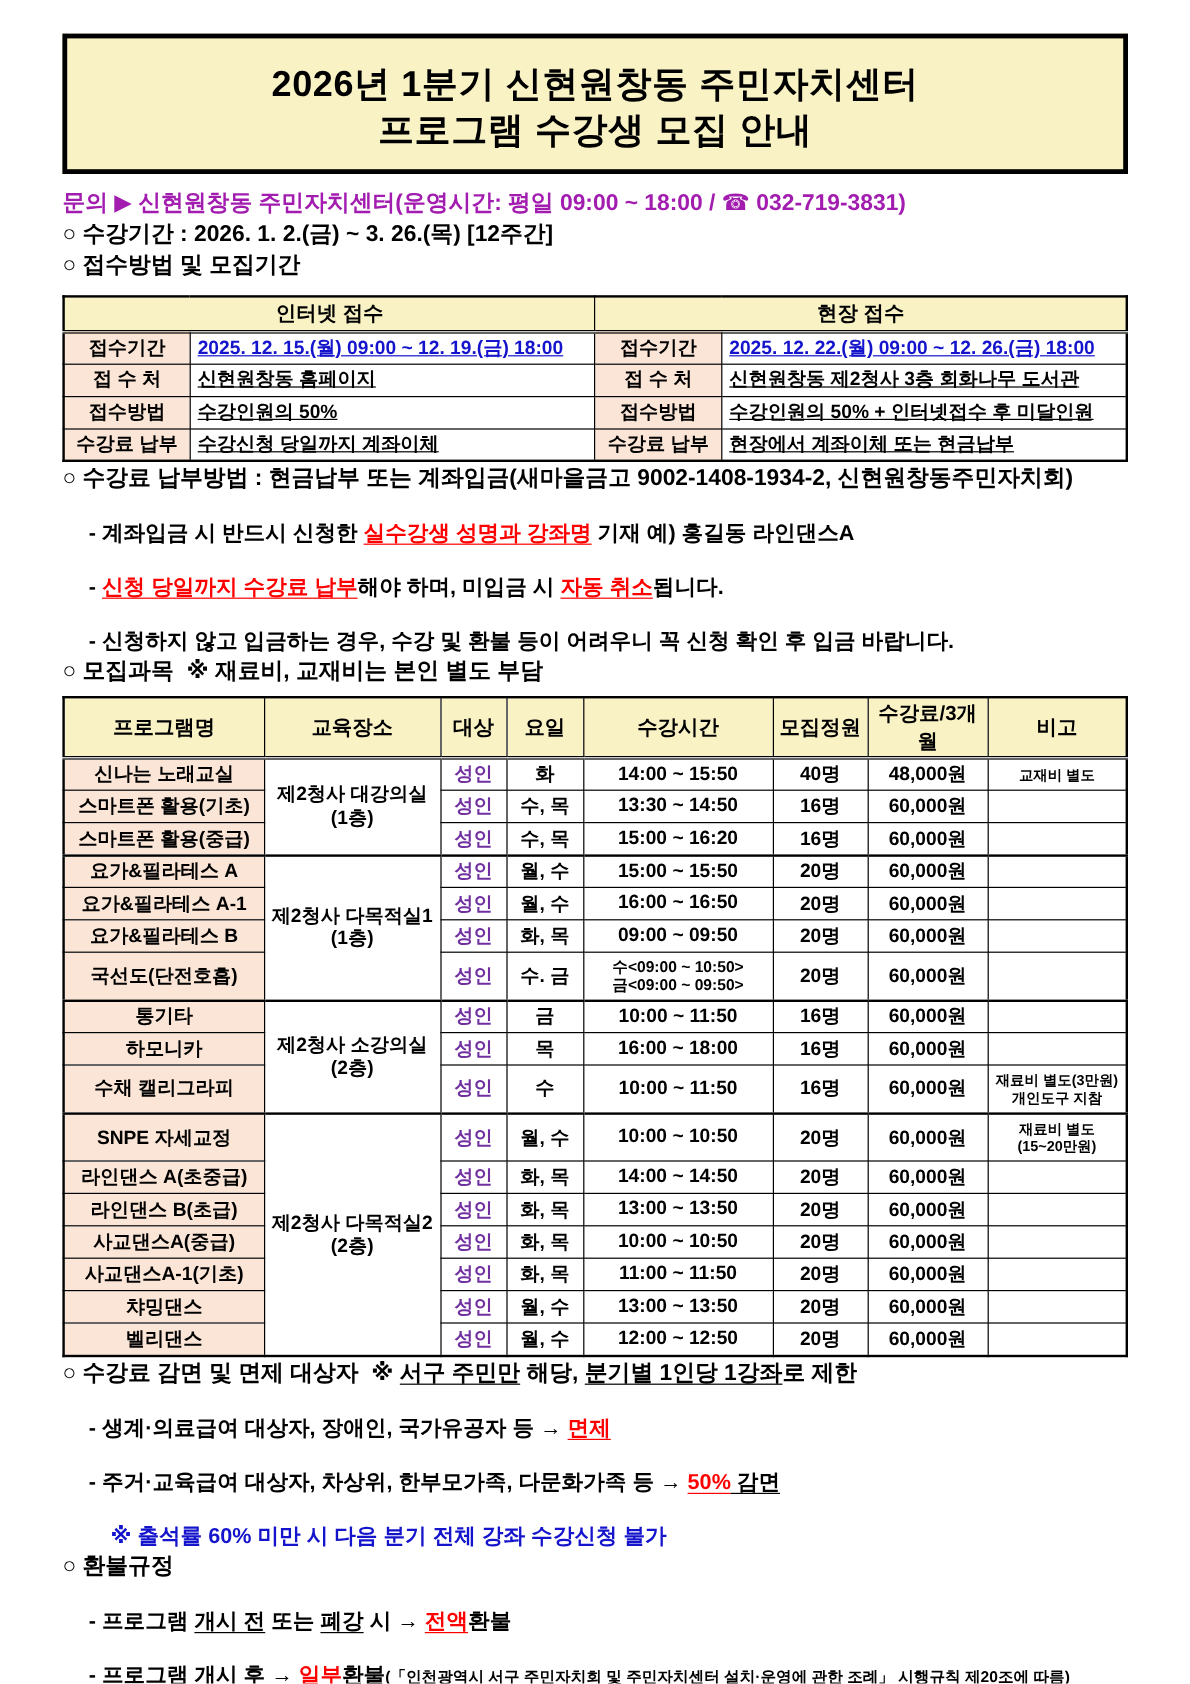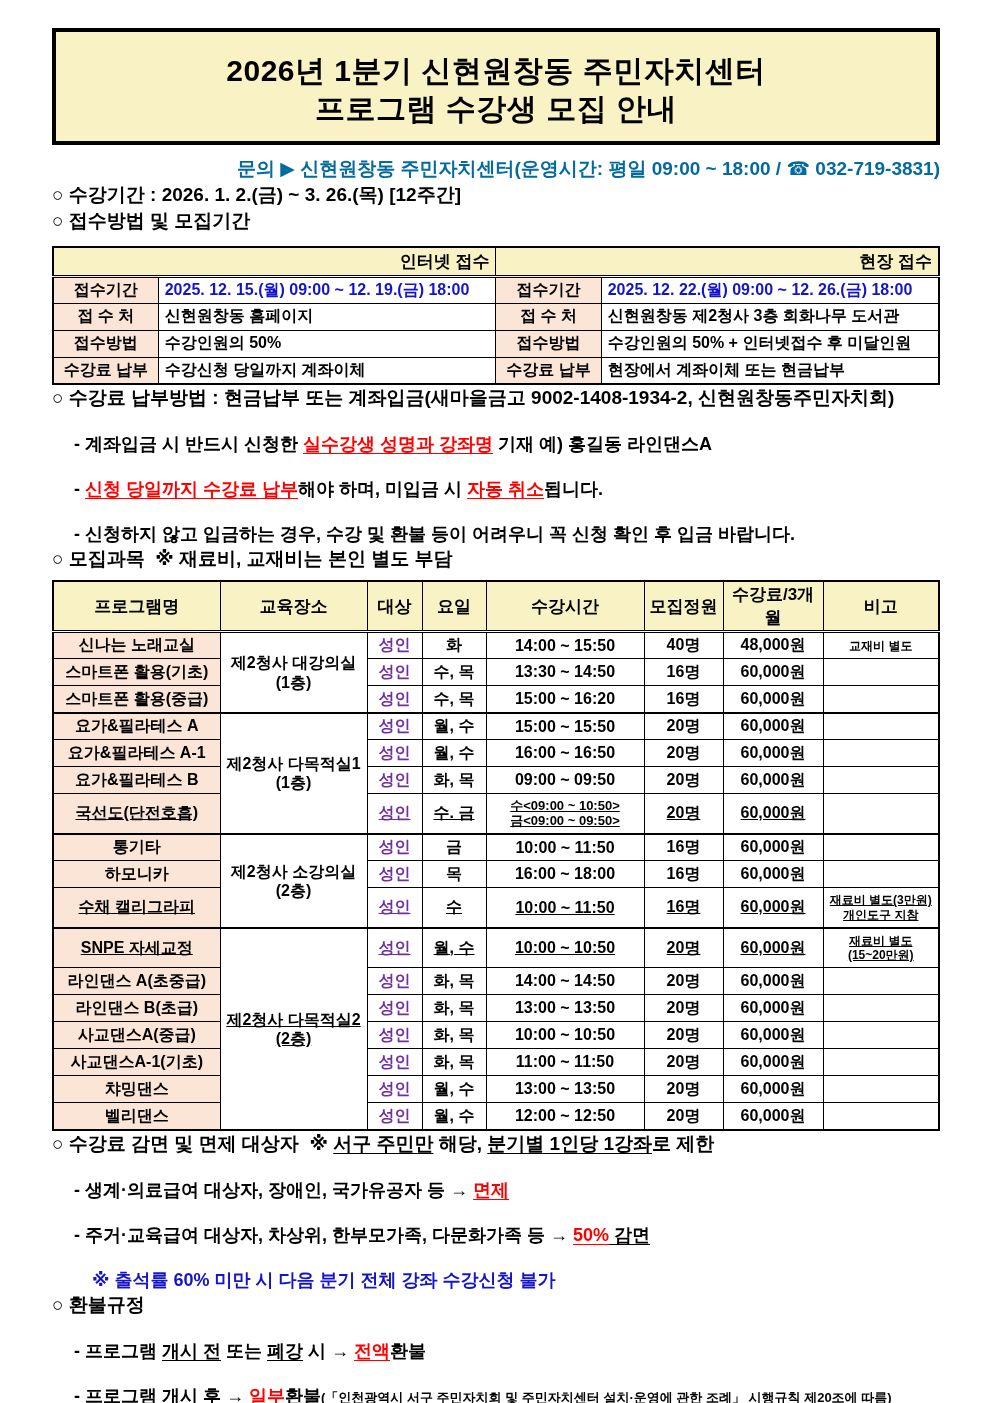--- a/index.html
+++ b/index.html
@@ -12,63 +12,62 @@
   .page { padding:28px 52px 0 52px; }
 
   
   .title-box {
     border:4px solid #000; background:#f9f2c4;
     text-align:center; padding:20px 4px 12px 4px;
   }
   .title-line { font-size:30px; font-weight:800; line-height:1.28; letter-spacing:0.5px; }
 
   .contact-line {
-    margin-top:11px; text-align:right;
-    color:#0369a1; font-size:19px; white-space:nowrap;
+    margin-top:11px; text-align:left;
+    color:#a21caf; font-size:19px; white-space:nowrap;
   }
 
   .h-bullet { font-size:19px; white-space:pre-wrap; }
   .sub-item { font-size:18px; margin:21px 0 0 22px; white-space:nowrap; }
   .sub-item.indent2 { margin-left:40px; }
 
   
   .seg-k  { color:#000; }
   .seg-ru { color:#ff0000; text-decoration:underline; text-underline-offset:3px; }
   .seg-ku { color:#000; text-decoration:underline; text-underline-offset:3px; }
   .seg-b  { color:#1414cc; }
   .seg-ks { color:#000; font-size:13px; }
 
   
   table { border-collapse:collapse; }
   .reg-table { width:100%; margin-top:12px; border:2px solid #000; }
   .reg-table th, .reg-table td { border:1px solid #000; padding:2px 6px; }
   .reg-table th {
     background:#f9f2c4; font-size:17px; height:29px;
     border-bottom:3px double #000;
-    text-align:right;
   }
   .reg-label { background:#fbe5d6; text-align:center; font-size:16px; width:100px; height:27px; white-space:nowrap; }
-  .reg-value { font-size:16px; width:321px; white-space:nowrap; }
+  .reg-value { font-size:16px; width:321px; white-space:nowrap;text-decoration:underline; }
   .reg-value.blue { color:#1414cc; }
 
   
   .prog-table { width:100%; margin-top:8px; border:2px solid #000; table-layout:fixed; }
   .prog-table th, .prog-table td { border:1px solid #000; padding:1px 2px; overflow:hidden; }
   .prog-table th {
     background:#f9f2c4; font-size:17px; height:28px;
     border-bottom:3px double #000;
   }
   .prog-table td { text-align:center; font-size:16px; height:27px; }
   td.name { background:#fbe5d6; white-space:nowrap; }
   td.loc  { white-space:pre-line; line-height:1.2; }
   td.target { color:#7030a0; }
   td.time2 { font-size:13px; line-height:1.15; white-space:pre-line; }
   td.note { font-size:12px; line-height:1.2; white-space:pre-line; }
   tr.group td { border-top:2px solid #000; }
-  tr.tall td { height:40px;text-decoration:underline; }
+  tr.tall td { height:40px; }
 </style>
 </head>
 <body>
 
 <div class="page">
 
   <div class="title-box">
     <div class="title-line">2026년 1분기 신현원창동 주민자치센터</div>
     <div class="title-line">프로그램 수강생 모집 안내</div>
   </div>

